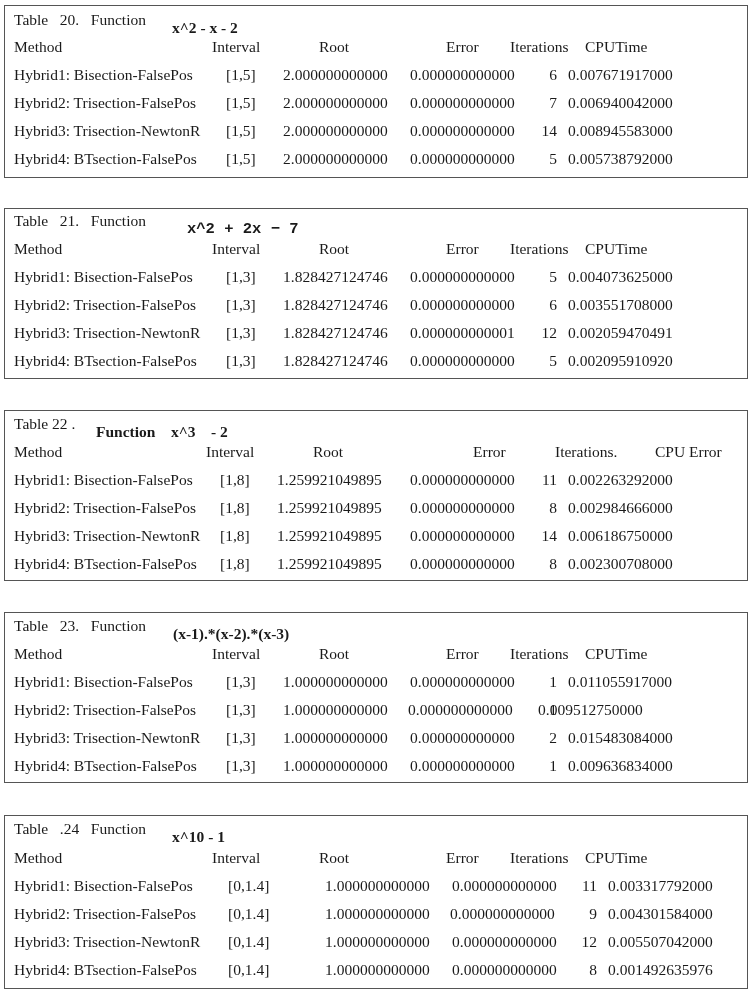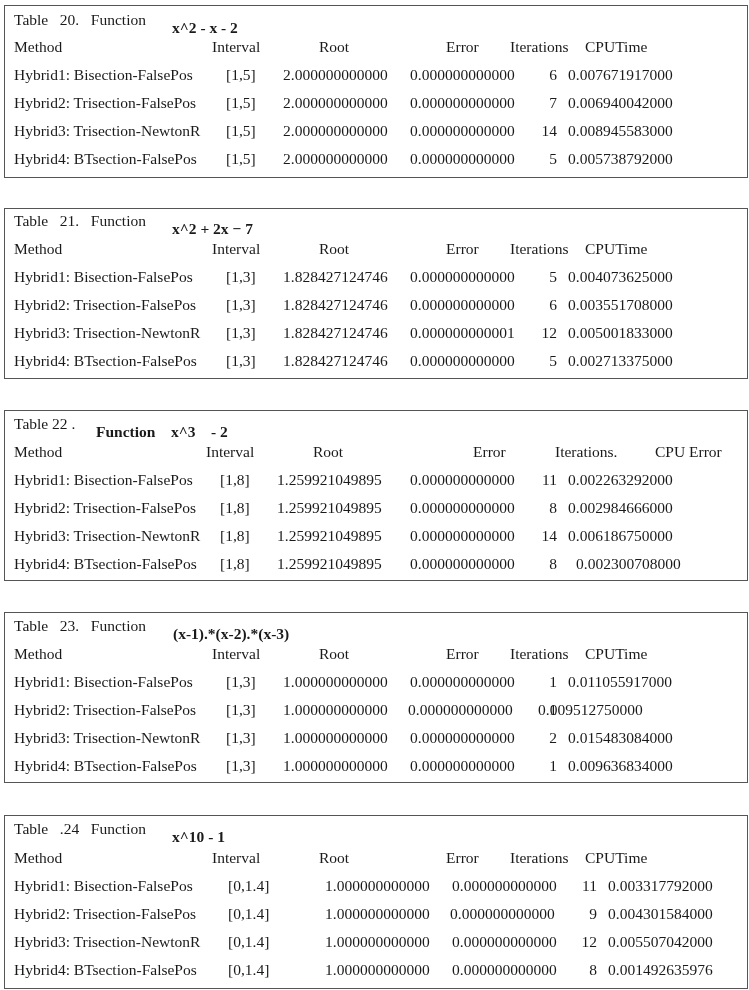--- a/index.html
+++ b/index.html
@@ -63,21 +63,21 @@
     <span class="cell" style="left:278px;">2.000000000000</span>
     <span class="cell" style="left:405px;">0.000000000000</span>
     <span class="cell r" style="left:530px;width:22px;">5</span>
     <span class="cell" style="left:563px;">0.005738792000</span>
   </div>
 </div>
 
 <div class="tbl" style="top:208px;height:171px;">
   <div class="row" style="top:2px;">
     <span class="cell" style="left:9px;white-space:pre;">Table   21.   Function</span>
-    <span class="cell bold" style="left:167px;">x^2 + 2x − 7</span>
+    <span class="cell bold" style="left:182px;font-family:Liberation Mono, monospace;">x^2 + 2x − 7</span>
   </div>
   <div class="row" style="top:30px;width:737px;">
     <span class="cell" style="left:9px;">Method</span>
     <span class="cell" style="left:207px;">Interval</span>
     <span class="cell" style="left:314px;">Root</span>
     <span class="cell" style="left:441px;">Error</span>
     <span class="cell" style="left:505px;">Iterations</span>
     <span class="cell" style="left:580px;">CPUTime</span>
   </div>
   <div class="row" style="top:58px;width:737px;">
@@ -95,29 +95,29 @@
     <span class="cell" style="left:405px;">0.000000000000</span>
     <span class="cell r" style="left:530px;width:22px;">6</span>
     <span class="cell" style="left:563px;">0.003551708000</span>
   </div>
   <div class="row" style="top:114px;width:737px;">
     <span class="cell" style="left:9px;">Hybrid3: Trisection-NewtonR</span>
     <span class="cell" style="left:221px;">[1,3]</span>
     <span class="cell" style="left:278px;">1.828427124746</span>
     <span class="cell" style="left:405px;">0.000000000001</span>
     <span class="cell r" style="left:530px;width:22px;">12</span>
-    <span class="cell" style="left:563px;">0.005001833000</span>
+    <span class="cell" style="left:563px;">0.002059470491</span>
   </div>
   <div class="row" style="top:142px;width:737px;">
     <span class="cell" style="left:9px;">Hybrid4: BTsection-FalsePos</span>
     <span class="cell" style="left:221px;">[1,3]</span>
     <span class="cell" style="left:278px;">1.828427124746</span>
     <span class="cell" style="left:405px;">0.000000000000</span>
     <span class="cell r" style="left:530px;width:22px;">5</span>
-    <span class="cell" style="left:563px;">0.002713375000</span>
+    <span class="cell" style="left:563px;">0.002095910920</span>
   </div>
 </div>
 
 <div class="tbl" style="top:410px;height:171px;">
   <div class="row" style="top:3px;">
     <span class="cell" style="left:9px;white-space:pre;">Table 22 .</span>
     <span class="cell bold" style="left:91px;white-space:pre;">Function    x^3    - 2</span>
   </div>
   <div class="row" style="top:31px;width:737px;">
     <span class="cell" style="left:9px;">Method</span>
@@ -150,21 +150,21 @@
     <span class="cell" style="left:405px;">0.000000000000</span>
     <span class="cell r" style="left:530px;width:22px;">14</span>
     <span class="cell" style="left:563px;">0.006186750000</span>
   </div>
   <div class="row" style="top:143px;width:737px;">
     <span class="cell" style="left:9px;">Hybrid4: BTsection-FalsePos</span>
     <span class="cell" style="left:215px;">[1,8]</span>
     <span class="cell" style="left:272px;">1.259921049895</span>
     <span class="cell" style="left:405px;">0.000000000000</span>
     <span class="cell r" style="left:530px;width:22px;">8</span>
-    <span class="cell" style="left:563px;margin-left:8px;">0.002300708000</span>
+    <span class="cell" style="left:563px;">0.002300708000</span>
   </div>
 </div>
 
 <div class="tbl" style="top:612px;height:171px;">
   <div class="row" style="top:3px;">
     <span class="cell" style="left:9px;white-space:pre;">Table   23.   Function</span>
     <span class="cell bold" style="left:168px;">(x-1).*(x-2).*(x-3)</span>
   </div>
   <div class="row" style="top:31px;width:737px;">
     <span class="cell" style="left:9px;">Method</span>

